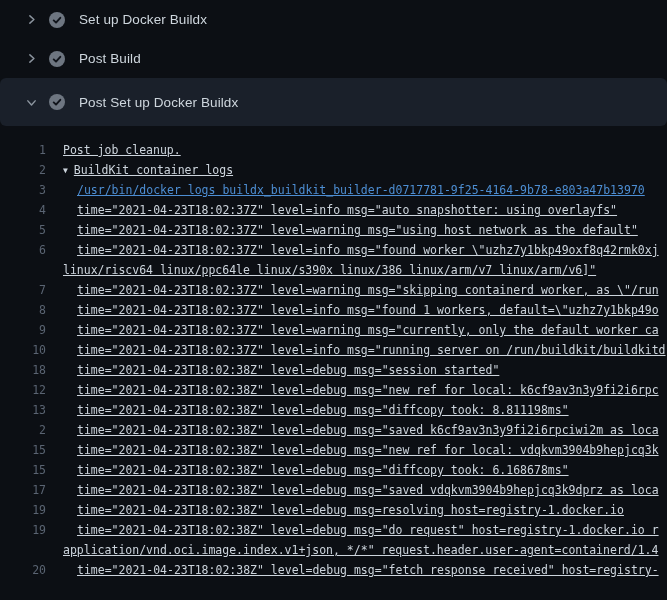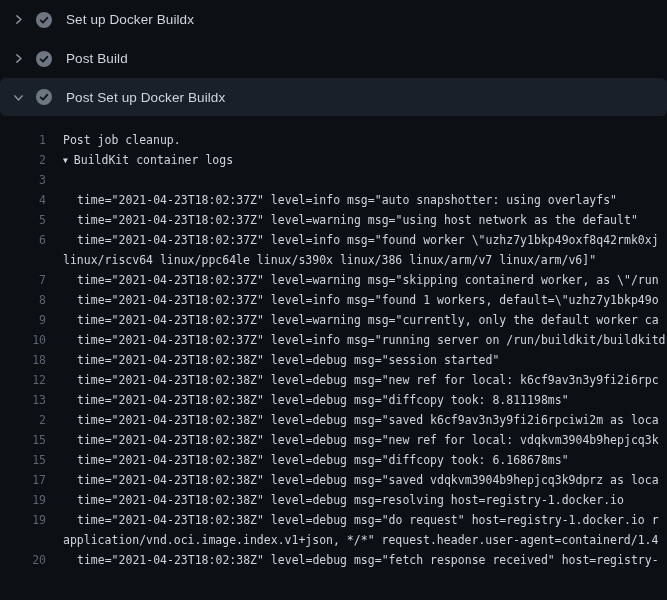--- a/index.html
+++ b/index.html
@@ -20,21 +20,21 @@
     height: 600px;
     overflow: hidden;
     background: var(--background);
     font-family: "Liberation Sans", sans-serif;
   }
   .steps { padding-top: 0; }
   .step {
     display: flex;
     align-items: center;
     height: 39px;
-    padding-left: 12px;
+    padding-left: 25px;
     cursor: pointer;
   }
   .step .chev {
     color: var(--icon-gray);
     flex: none;
     margin-right: 11px;
     transition: transform .1s;
   }
   .step.expanded .chev { transform: rotate(90deg); }
   .step .check { flex: none; margin-right: 14px; }
@@ -47,42 +47,42 @@
     stroke-linejoin: round;
   }
   .step-label {
     color: var(--step-label);
     font-size: 13.5px;
     letter-spacing: .1px;
   }
   .step.expanded {
     background: var(--step-expanded-bg);
     border-radius: 6px;
-    height: 38px;
+    height: 48px;
   }
   .log {
     padding-top: 14px;
     font-family: "DejaVu Sans Mono", "Liberation Mono", monospace;
     font-size: 11.5px;
   }
   .log-line {
     display: flex;
     height: 20px;
     line-height: 20px;
     white-space: pre;
     overflow: hidden;
   }
   .ln {
     flex: none;
     width: 46px;
     text-align: right;
     color: var(--line-number);
     cursor: pointer;
   }
-  .lt { margin-left: 17px; color: var(--log-text); }
+  .lt { margin-left: 17px; color: var(--log-text); text-decoration: underline; }
   .t-output .lt, .t-command .lt { padding-left: 14px; }
   .t-command .lt { color: var(--accent-command); }
   .t-group { cursor: pointer; }
   .caret {
     display: inline-block;
     font-size: 8px;
     margin-right: 6px;
     transform: translateY(-1px);
     color: var(--log-text);
   }
@@ -127,20 +127,21 @@
       <div class="log-line t-plain">
     <span class="ln">1</span>
     <span class="lt">Post job cleanup.</span>
   </div>
       <div class="log-line t-group">
     <span class="ln">2</span>
     <span class="lt"><span class="caret">▼</span>BuildKit container logs</span>
   </div>
       <div class="log-line t-command">
     <span class="ln">3</span>
+    <span class="lt">/usr/bin/docker logs buildx_buildkit_builder-d0717781-9f25-4164-9b78-e803a47b13970</span>
   </div>
       <div class="log-line t-output">
     <span class="ln">4</span>
     <span class="lt">time="2021-04-23T18:02:37Z" level=info msg="auto snapshotter: using overlayfs"</span>
   </div>
       <div class="log-line t-output">
     <span class="ln">5</span>
     <span class="lt">time="2021-04-23T18:02:37Z" level=warning msg="using host network as the default"</span>
   </div>
       <div class="log-line t-output">

